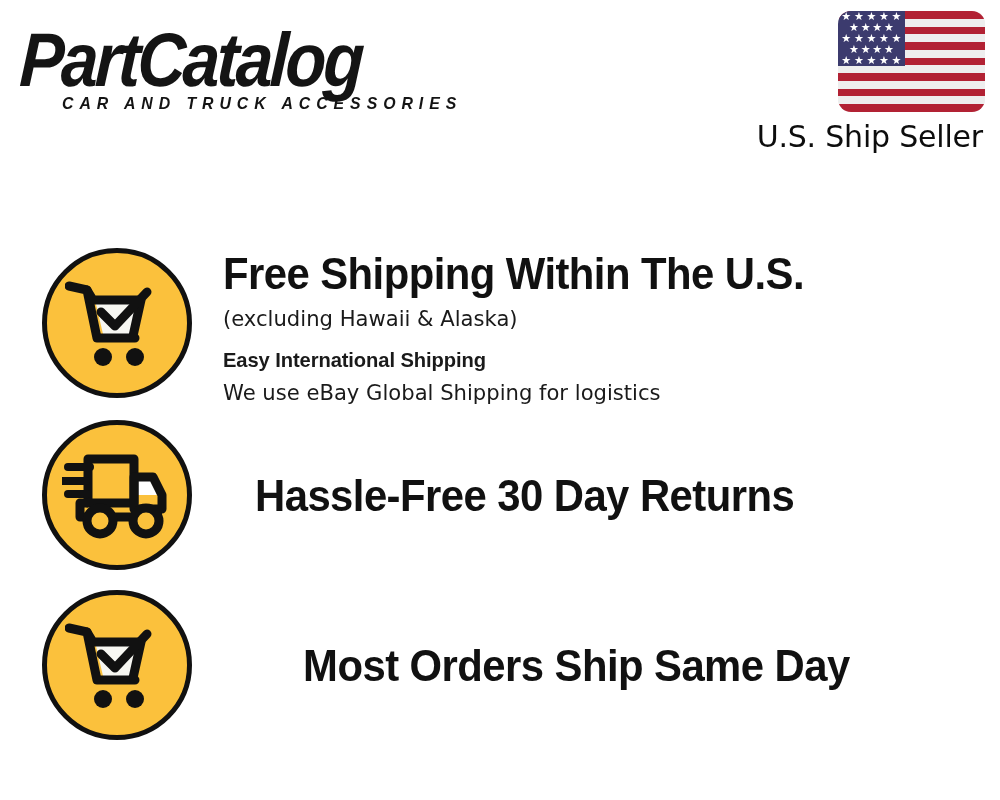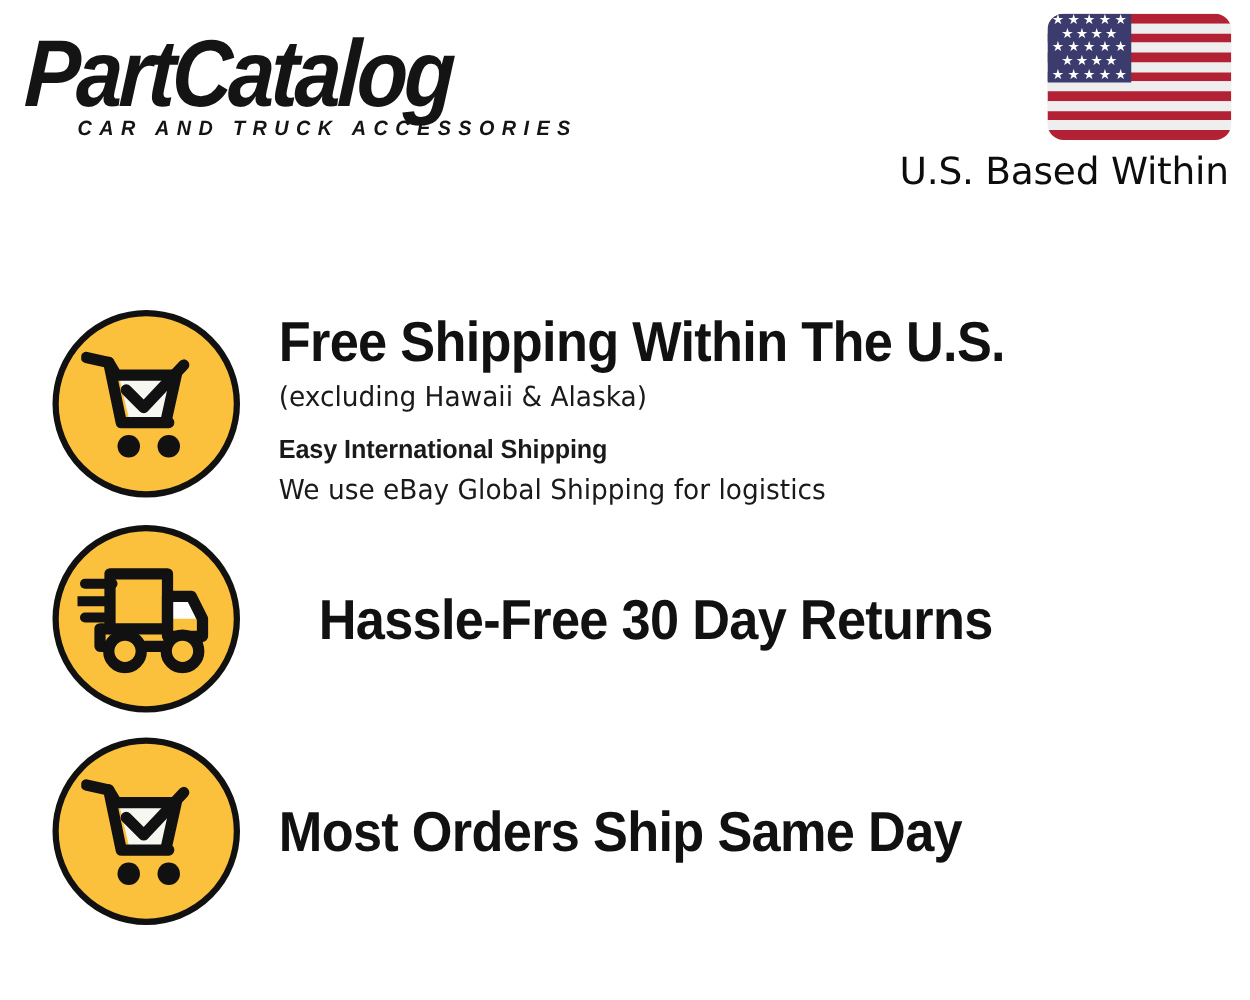--- a/index.html
+++ b/index.html
@@ -259,21 +259,21 @@
         <div class="starrow odd" style="top:80%">
           <span class="star">★</span>
             <span class="star">★</span>
             <span class="star">★</span>
             <span class="star">★</span>
             <span class="star">★</span>
         </div>
       </div>
     </div>
 
-    <span id="seller-label">U.S. Based Within</span>
+    <span id="seller-label">U.S. Ship Seller</span>
   </div>
 
   <div id="features">
 
     <div class="feature-row" style="top:10px; height:170px;">
 
       <div class="feature-icon">
         <svg width="104" height="94" viewBox="0 0 104 94">
           <polygon points="30,24 74,24 66,58 38,58" fill="#f7f7f2"></polygon>
           <path d="M4 10 L22 14 L32 62 L70 62" stroke="#111111" stroke-width="9" stroke-linecap="round" stroke-linejoin="round" fill="none"></path>
@@ -319,19 +319,19 @@
         <svg width="104" height="94" viewBox="0 0 104 94">
           <polygon points="30,24 74,24 66,58 38,58" fill="#f7f7f2"></polygon>
           <path d="M4 10 L22 14 L32 62 L70 62" stroke="#111111" stroke-width="9" stroke-linecap="round" stroke-linejoin="round" fill="none"></path>
           <path d="M22 14 L28 24 L76 24 L68 60" stroke="#111111" stroke-width="9" stroke-linecap="round" stroke-linejoin="round" fill="none"></path>
           <path d="M36 36 L50 50 L82 16" stroke="#111111" stroke-width="9" stroke-linecap="round" stroke-linejoin="round" fill="none"></path>
           <circle cx="38" cy="81" r="9" fill="#111111"></circle>
           <circle cx="70" cy="81" r="9" fill="#111111"></circle>
         </svg>
       </div>
 
-      <div class="feature-text" style="top:50px;">
+      <div class="feature-text" style="top:50px;text-align:center;">
         <div class="feature-title">Most Orders Ship Same Day</div>
       </div>
     </div>
 
   </div>
 </div>
 
 </body></html>

